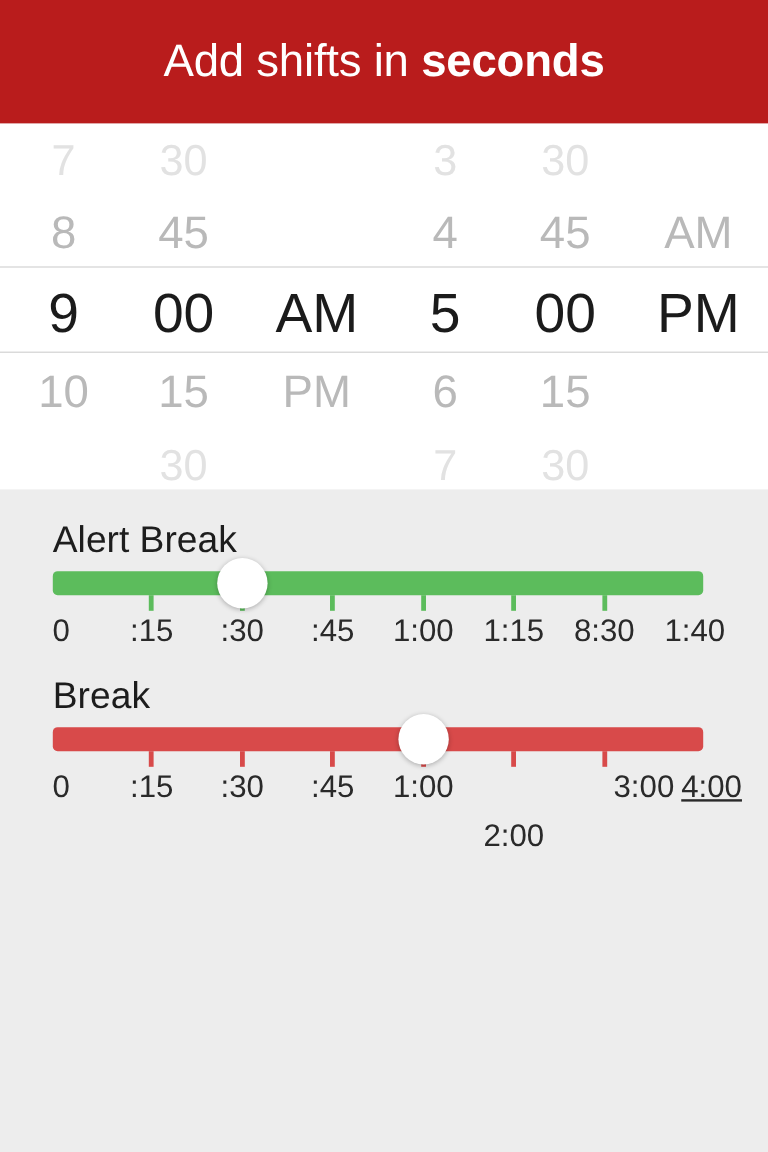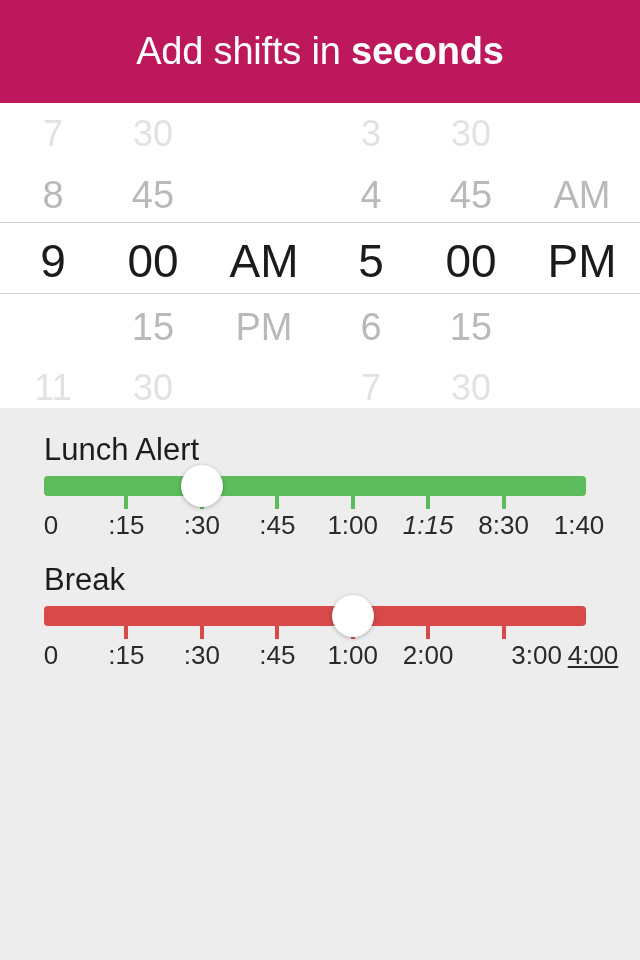--- a/index.html
+++ b/index.html
@@ -22,21 +22,21 @@
     height: 960px;
     background: #ededed;
   }
 
   
   .header {
     position: absolute;
     left: 0; top: 0;
     width: 640px;
     height: 103px;
-    background: #be185d;
+    background: #b91c1c;
     display: flex;
     align-items: center;
     justify-content: center;
   }
   .header-title {
     color: #ffffff;
     font-size: 38px;
     font-weight: 400;
     letter-spacing: -0.2px;
     white-space: nowrap;
@@ -208,57 +208,57 @@
         </div>
         <div class="picker-row selected">
           <div class="cell c-lh r-sel">9</div>
           <div class="cell c-lm r-sel">00</div>
           <div class="cell c-lp r-sel">AM</div>
           <div class="cell c-rh r-sel">5</div>
           <div class="cell c-rm r-sel">00</div>
           <div class="cell c-rp r-sel">PM</div>
         </div>
         <div class="picker-row">
+          <div class="cell c-lh r-near">10</div>
           <div class="cell c-lm r-near">15</div>
           <div class="cell c-lp r-near">PM</div>
           <div class="cell c-rh r-near">6</div>
           <div class="cell c-rm r-near">15</div>
         </div>
         <div class="picker-row">
-          <div class="cell c-lh r-far">11</div>
           <div class="cell c-lm r-far">30</div>
           <div class="cell c-rh r-far">7</div>
           <div class="cell c-rm r-far">30</div>
         </div>
       </div>
   </div>
 
   <div class="sliders">
 
     <div class="slider-block" id="block-lunch">
-      <div class="slider-label">Lunch Alert</div>
+      <div class="slider-label">Alert Break</div>
       <div class="slider-wrap">
         <div class="track green"></div>
         <div class="ticks" id="ticks-lunch">
             <div class="tick green" style="left: 82.4286px;"></div>
             <div class="tick green" style="left: 157.857px;"></div>
             <div class="tick green" style="left: 233.286px;"></div>
             <div class="tick green" style="left: 308.714px;"></div>
             <div class="tick green" style="left: 384.143px;"></div>
             <div class="tick green" style="left: 459.571px;"></div>
           </div>
         <div class="thumb" id="thumb-lunch" style="left: 157.857px;"></div>
       </div>
       <div class="scale" id="scale-lunch">
           <div class="scale-label" style="left: 51px;">0</div>
           <div class="scale-label" style="left: 126.429px;">:15</div>
           <div class="scale-label" style="left: 201.857px;">:30</div>
           <div class="scale-label" style="left: 277.286px;">:45</div>
           <div class="scale-label" style="left: 352.714px;">1:00</div>
-          <div class="scale-label" style="left: 428.143px; font-style: italic;">1:15</div>
+          <div class="scale-label" style="left: 428.143px;">1:15</div>
           <div class="scale-label" style="left: 503.571px;">8:30</div>
           <div class="scale-label" style="left: 579px;">1:40</div>
         </div>
     </div>
 
     <div class="slider-block" id="block-alert">
       <div class="slider-label">Break</div>
       <div class="slider-wrap">
         <div class="track red"></div>
         <div class="ticks" id="ticks-alert">
@@ -270,20 +270,20 @@
             <div class="tick red" style="left: 459.571px;"></div>
           </div>
         <div class="thumb" id="thumb-alert" style="left: 308.714px;"></div>
       </div>
       <div class="scale" id="scale-alert">
           <div class="scale-label" style="left: 51px;">0</div>
           <div class="scale-label" style="left: 126.429px;">:15</div>
           <div class="scale-label" style="left: 201.857px;">:30</div>
           <div class="scale-label" style="left: 277.286px;">:45</div>
           <div class="scale-label" style="left: 352.714px;">1:00</div>
-          <div class="scale-label" style="left: 428.143px;">2:00</div>
+          <div class="scale-label" style="left: 428.143px; margin-top: 41px;">2:00</div>
           <div class="scale-label" style="left: 503.571px; margin-left: 33px;">3:00</div>
           <div class="scale-label" style="left: 593px; text-decoration: underline;">4:00</div>
         </div>
     </div>
 
   </div>
 </div>
 
 </body></html>

